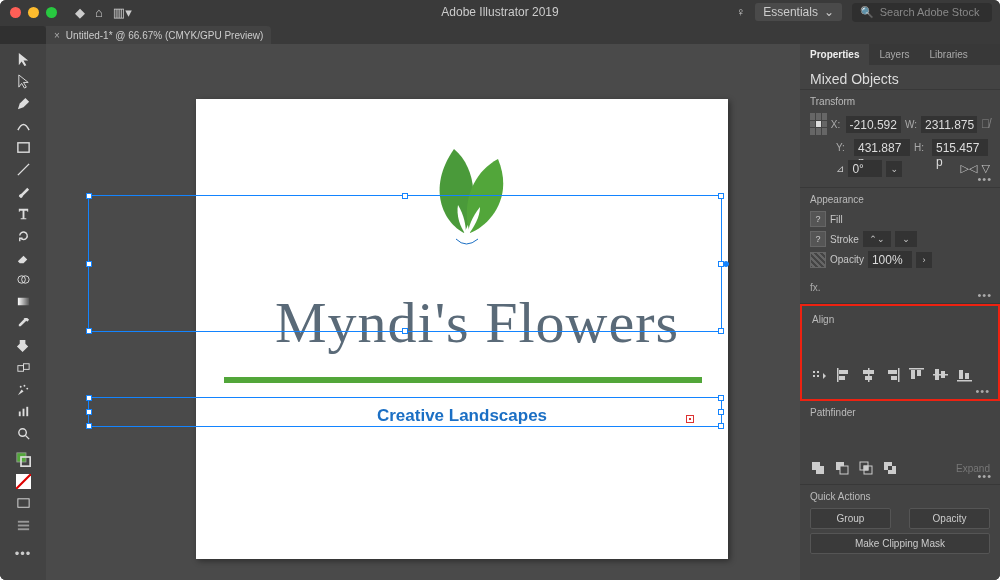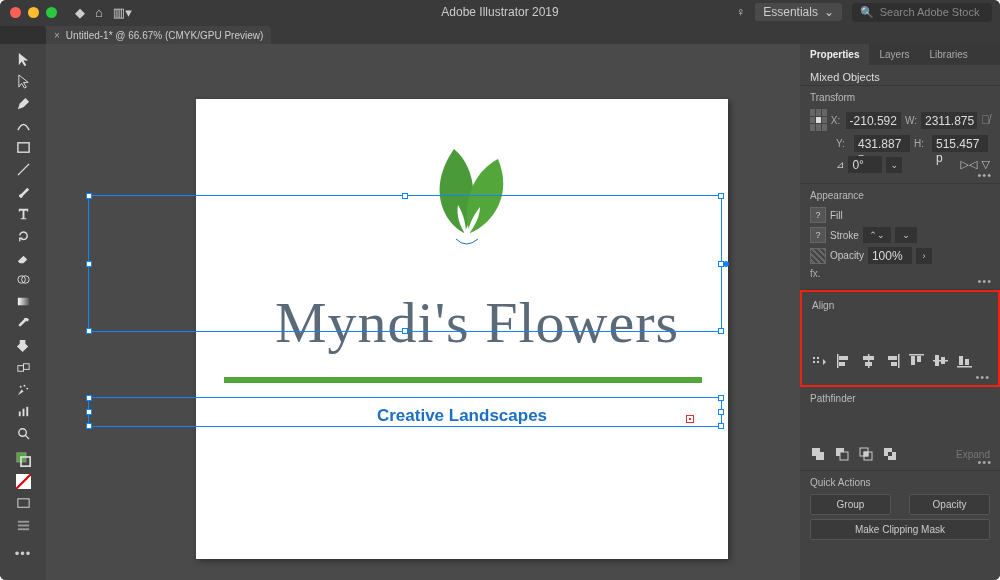--- a/index.html
+++ b/index.html
@@ -265,21 +265,21 @@
     </div>
 
     <div class="rightpanel">
       <div class="ptabs">
         <div class="ptab active">Properties</div>
         <div class="ptab">Layers</div>
         <div class="ptab">Libraries</div>
       </div>
 
       <div class="psection" style="padding-bottom:2px;">
-        <div style="font-size:11px;color:#ddd;">Mixed Objects</div>
+        <div style="font-size:14px;color:#ddd;">Mixed Objects</div>
       </div>
 
       <div class="psection">
         <div class="hdr">Transform</div>
         <div class="row">
           <div class="refpoint">
               <div></div>
               <div></div>
               <div></div>
               <div></div>
@@ -326,21 +326,21 @@
           <div class="minibtn" style="width:28px;">⌃⌄</div>
           <div class="minibtn" style="width:22px;">⌄</div>
         </div>
         <div class="row">
             <div class="swatch" style="background:linear-gradient(45deg,#666 25%,#444 25%,#444 50%,#666 50%,#666 75%,#444 75%);background-size:6px 6px;"></div>
             <span>Opacity</span>
           <div class="nfield" style="width:44px;">100%</div>
           <div class="minibtn">›</div>
         </div>
         <div class="row">
-            <span style="color:#aaa;">fx.</span>
+            <span style="color:#aaa;margin-top:10px;">fx.</span>
           </div>
         <div class="dots">•••</div>
       </div>
 
       <div class="psection highlight" style="padding:8px 10px 14px;">
         <div class="hdr">Align</div>
         <div class="alignrow">
           <span class="aicn"><svg viewBox="0 0 17 16" fill="#ccc">
                 <rect x="1" y="4" width="2" height="2"></rect>
                 <rect x="5" y="4" width="2" height="2"></rect>

